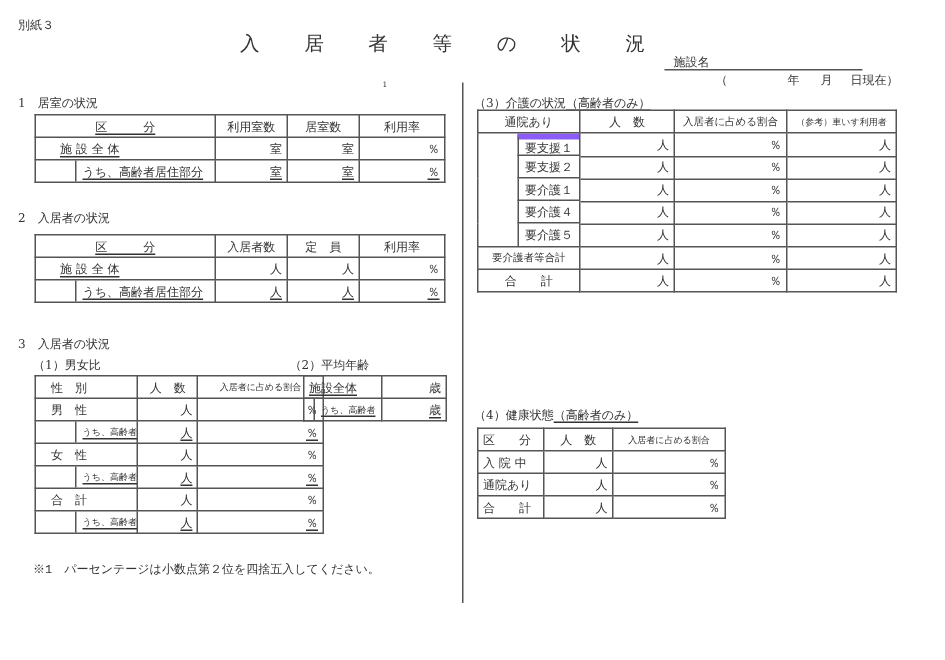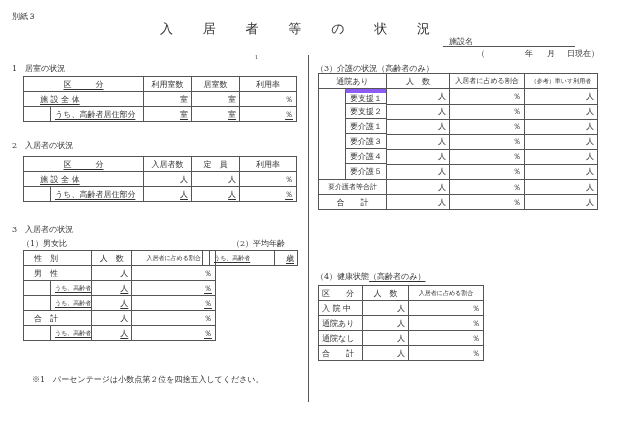--- a/index.html
+++ b/index.html
@@ -16,21 +16,21 @@
   .sec { font-size:8px; }
   table { border-collapse:collapse; position:absolute; font-size:8px; }
   td { border:1px solid #555; height:15px; padding:0 3px; box-sizing:border-box; white-space:nowrap; }
   .r { text-align:right; }
   .c { text-align:center; }
   .u { text-decoration:underline; text-underline-offset:2px; }
   .sub-wrap { padding:0; }
   .inner { margin-left:26px; border-left:1px solid #555; height:100%; display:flex; align-items:center; padding-left:4px; }
   .tiny { font-size:6px; }
   .small { font-size:7px; }
-  .note { left:32px; top:374px; font-size:8px; }
+  .note { left:22px; top:374px; font-size:8px;font-family:Liberation Mono, monospace; }
 </style>
 </head>
 <body>
 
 <div class="abs page-label">別紙３</div>
 <div class="abs title">
   <span>入</span>
   <span>居</span>
   <span>者</span>
   <span>等</span>
@@ -118,20 +118,25 @@
   <tr style="border-top:1px solid #555">
     <td class="sub-wrap">
           <div class="inner tiny">
             <span class="u">うち、高齢者</span>
           </div>
         </td>
     <td class="r"><span class="u">人</span></td>
     <td class="r"><span class="u">％</span></td>
   </tr>
   <tr>
+    <td style="padding-left:10px">女　性</td>
+    <td class="r">人</td>
+    <td class="r">％</td>
+  </tr>
+  <tr>
     <td class="sub-wrap">
           <div class="inner tiny">
             <span class="u">うち、高齢者</span>
           </div>
         </td>
     <td class="r"><span class="u">人</span></td>
     <td class="r"><span class="u">％</span></td>
   </tr>
   <tr>
     <td style="padding-left:10px">合　計</td>
@@ -143,23 +148,27 @@
           <div class="inner tiny">
             <span class="u">うち、高齢者</span>
           </div>
         </td>
     <td class="r"><span class="u">人</span></td>
     <td class="r"><span class="u">％</span></td>
   </tr>
 </tbody>
   </table>
 
-<div class="abs sec" style="left:193px;top:238px;margin-left:39px;">（2）平均年齢</div>
+<div class="abs sec" style="left:193px;top:238px;">（2）平均年齢</div>
 <table style="left:202px;top:250px;width:96px;">
   <tbody>
+      <tr>
+    <td style="width:52px"><span class="u">施設全体</span></td>
+    <td class="r">歳</td>
+  </tr>
   <tr>
     <td class="sub-wrap">
           <div class="inner tiny" style="margin-left:6px">
             <span class="u">うち、高齢者</span>
           </div>
         </td>
     <td class="r"><span class="u">歳</span></td>
   </tr>
 </tbody>
   </table>
@@ -196,28 +205,20 @@
   <tr>
         <td class="sub-wrap" style="border-top:none;border-bottom:none">
           <div class="inner" style="border-bottom:1px solid #555;height:15px;box-sizing:border-box">要介護１</div>
         </td>
     <td class="r">人</td>
         <td class="r">％</td>
         <td class="r">人</td>
       </tr>
   <tr>
         <td class="sub-wrap" style="border-top:none;border-bottom:none">
-          <div class="inner" style="border-bottom:1px solid #555;height:15px;box-sizing:border-box">要介護３</div>
-        </td>
-    <td class="r">人</td>
-        <td class="r">％</td>
-        <td class="r">人</td>
-      </tr>
-  <tr>
-        <td class="sub-wrap" style="border-top:none;border-bottom:none">
           <div class="inner" style="border-bottom:1px solid #555;height:15px;box-sizing:border-box">要介護４</div>
         </td>
     <td class="r">人</td>
         <td class="r">％</td>
         <td class="r">人</td>
       </tr>
   <tr>
         <td class="sub-wrap" style="border-top:none">
           <div class="inner" style="height:15px;box-sizing:border-box">要介護５</div>
         </td>
@@ -254,23 +255,18 @@
     <td>入 院 中</td>
     <td class="r">人</td>
     <td class="r">％</td>
   </tr>
   <tr>
     <td>通院あり</td>
     <td class="r">人</td>
     <td class="r">％</td>
   </tr>
   <tr>
-    <td>通院なし</td>
-    <td class="r">人</td>
-    <td class="r">％</td>
-  </tr>
-  <tr>
     <td>合　　計</td>
     <td class="r">人</td>
     <td class="r">％</td>
   </tr>
 </tbody>
   </table>
 
 </body></html>

